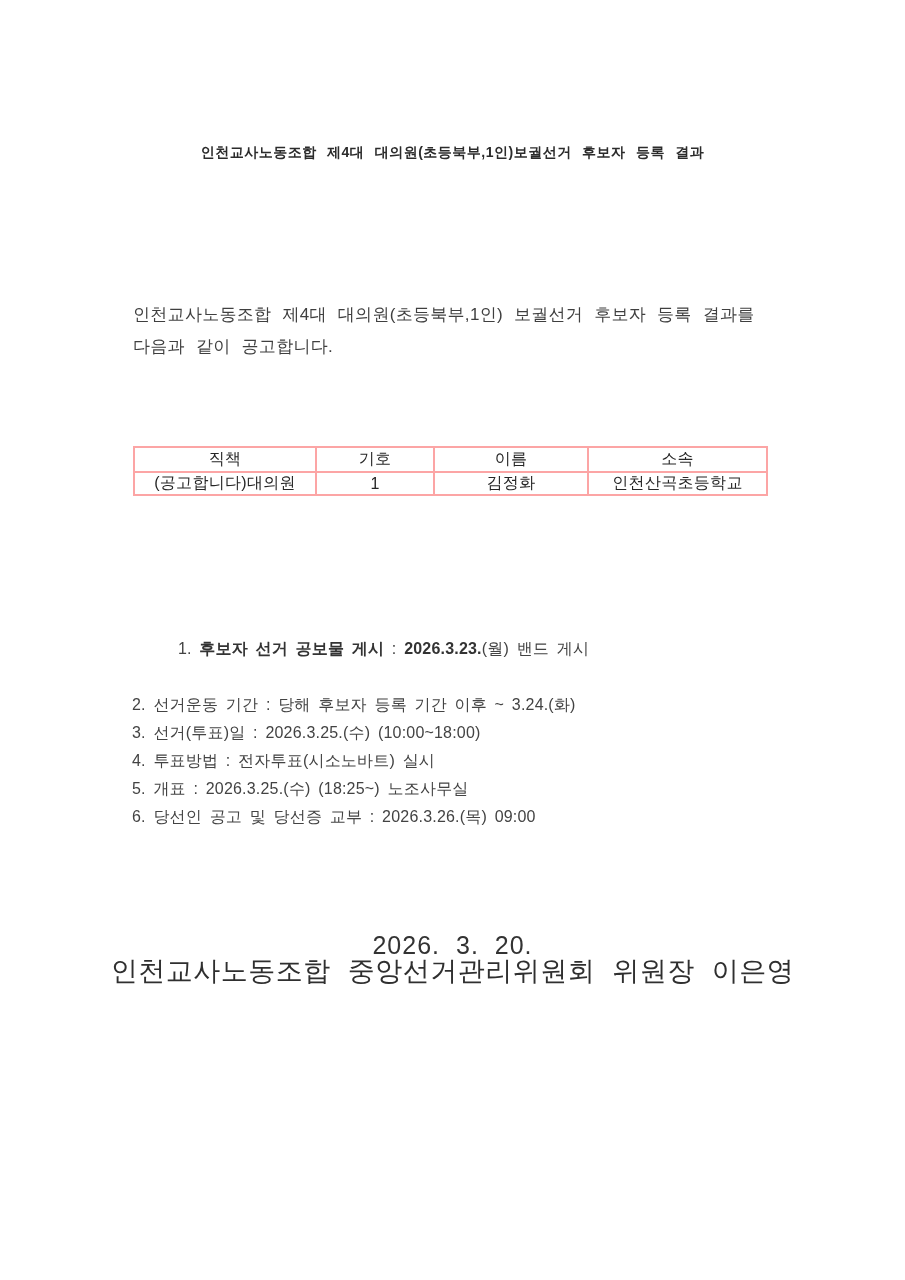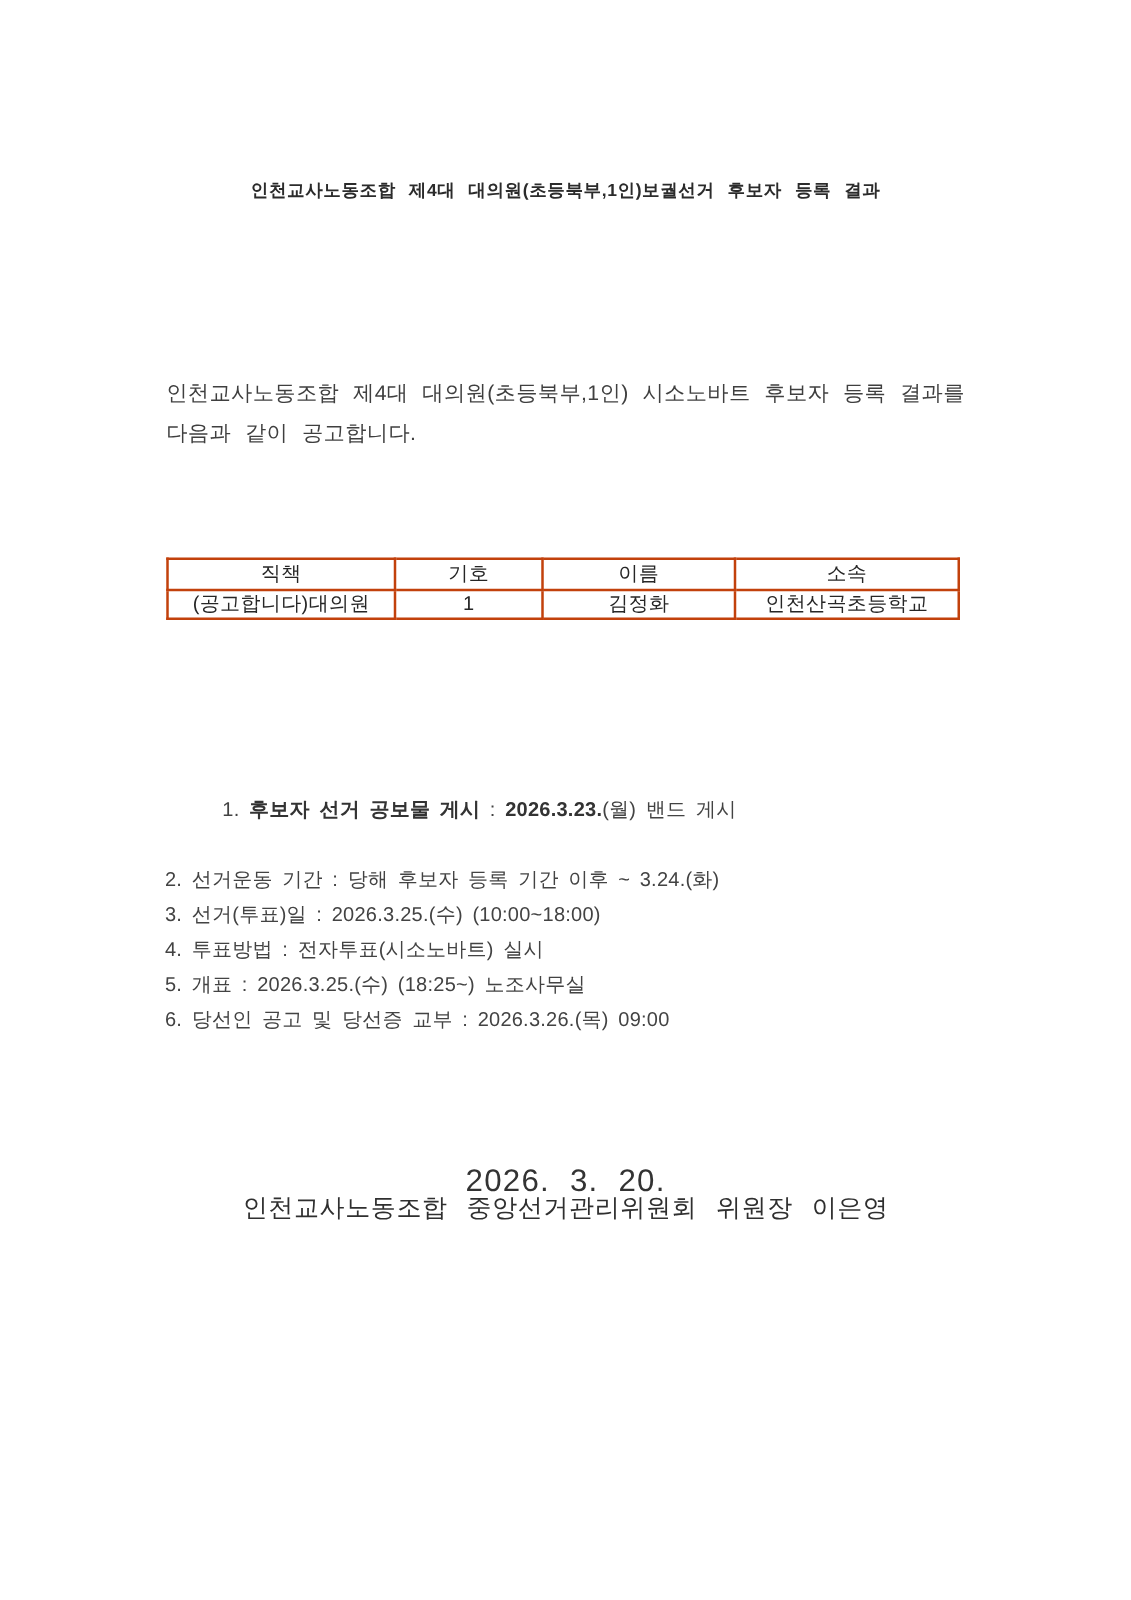--- a/index.html
+++ b/index.html
@@ -46,21 +46,21 @@
     position: absolute;
     top: 446px;
     left: 133px;
     width: 633px;
     border-collapse: collapse;
     table-layout: fixed;
     font-size: 16px;
     color: #262626;
   }
   .candidate-table td {
-    border: 2px solid #c2410c;
+    border: 2px solid #fca5a5;
     text-align: center;
     vertical-align: middle;
     height: 21px;
     padding: 0 2px;
     letter-spacing: 0.3px;
     overflow: hidden;
     white-space: nowrap;
   }
 
   .schedule {
@@ -89,36 +89,36 @@
     word-spacing: 8px;
     white-space: pre-wrap;
     margin-top: 40px;
   }
   .signature {
     position: absolute;
     top: 953px;
     left: 0;
     right: 0;
     text-align: center;
-    font-size: 20px;
+    font-size: 27px;
     color: #2f2f2f;
     letter-spacing: 0.5px;
     word-spacing: 9px;
     white-space: pre-wrap;
   }
 </style>
 </head>
 <body>
 
 <div class="page">
 
   <div class="doc-title">인천교사노동조합 제4대 대의원(초등북부,1인)보궐선거 후보자 등록 결과</div>
 
   <div class="intro">
-    <span>인천교사노동조합 제4대 대의원(초등북부,1인) 시소노바트 후보자 등록 결과를</span>
+    <span>인천교사노동조합 제4대 대의원(초등북부,1인) 보궐선거 후보자 등록 결과를</span>
     <span>다음과 같이 공고합니다.</span>
   </div>
 
   <table class="candidate-table">
     <colgroup>
       <col style="width:182px">
       <col style="width:118px">
       <col style="width:154px">
       <col style="width:179px">
     </colgroup>

